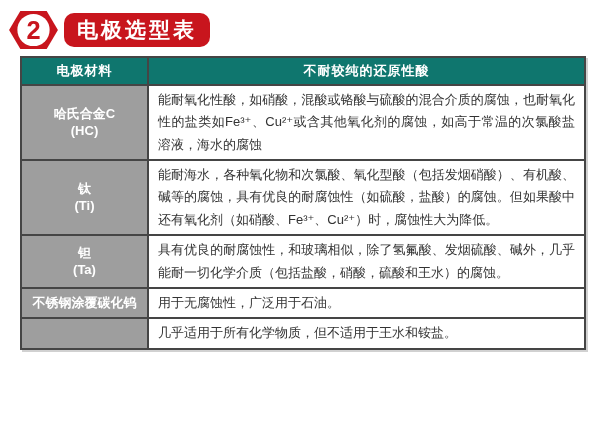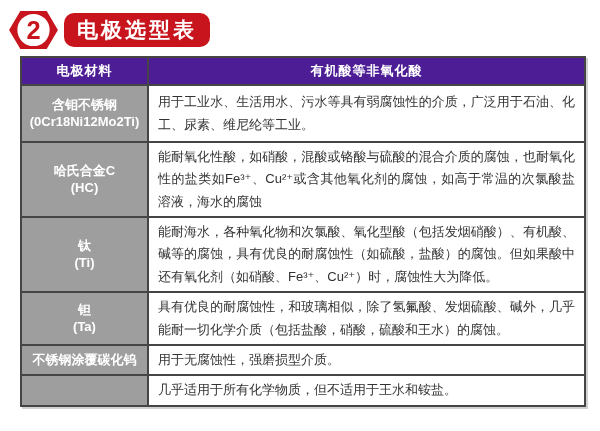--- a/index.html
+++ b/index.html
@@ -53,21 +53,21 @@
   }
   table.sel-table th,
   table.sel-table td {
     border: 2px solid #454545;
     box-sizing: border-box;
     vertical-align: middle;
   }
   col.c-mat  { width: 127px; }
   col.c-desc { width: 437px; }
   th.hdr {
-    background: #4c1d95;
+    background: #0f766e;
     color: #ffffff;
     font-size: 13px;
     font-weight: bold;
     height: 26px;
     text-align: center;
     letter-spacing: 1px;
   }
   td.mat {
     background: #9e9e9e;
     color: #ffffff;
@@ -110,31 +110,24 @@
   </div>
 
   <table class="sel-table">
     <colgroup>
         <col class="c-mat">
         <col class="c-desc">
       </colgroup>
     <thead>
       <tr class="r-head">
         <th class="hdr">电极材料</th>
-        <th class="hdr">有机酸等非氧化酸</th>
+        <th class="hdr">不耐较纯的还原性酸</th>
       </tr>
     </thead>
     <tbody>
-      <tr class="r0">
-        <td class="mat">
-          <span>含钼不锈钢</span>
-          <span class="code">(0Cr18Ni12Mo2Ti)</span>
-        </td>
-        <td class="desc">用于工业水、生活用水、污水等具有弱腐蚀性的介质，广泛用于石油、化工、尿素、维尼纶等工业。</td>
-      </tr>
       <tr class="r2">
         <td class="mat">
           <span>哈氏合金C</span>
           <span class="code">(HC)</span>
         </td>
         <td class="desc">能耐氧化性酸，如硝酸，混酸或铬酸与硫酸的混合介质的腐蚀，也耐氧化性的盐类如Fe³⁺、Cu²⁺或含其他氧化剂的腐蚀，如高于常温的次氯酸盐溶液，海水的腐蚀</td>
       </tr>
       <tr class="r3">
         <td class="mat">
           <span>钛</span>
@@ -146,21 +139,21 @@
         <td class="mat">
           <span>钽</span>
           <span class="code">(Ta)</span>
         </td>
         <td class="desc">具有优良的耐腐蚀性，和玻璃相似，除了氢氟酸、发烟硫酸、碱外，几乎能耐一切化学介质（包括盐酸，硝酸，硫酸和王水）的腐蚀。</td>
       </tr>
       <tr class="r5">
         <td class="mat">
           <span>不锈钢涂覆碳化钨</span>
         </td>
-        <td class="desc">用于无腐蚀性，强磨损型介质。</td>
+        <td class="desc">用于无腐蚀性，广泛用于石油。</td>
       </tr>
       <tr class="r6">
         <td class="mat">
           
         </td>
         <td class="desc">几乎适用于所有化学物质，但不适用于王水和铵盐。</td>
       </tr>
     </tbody>
   </table>
 

